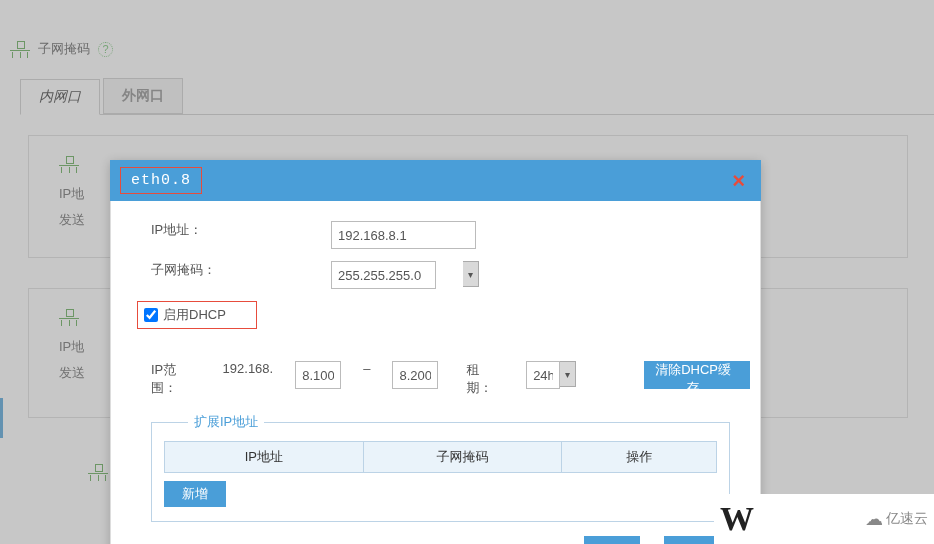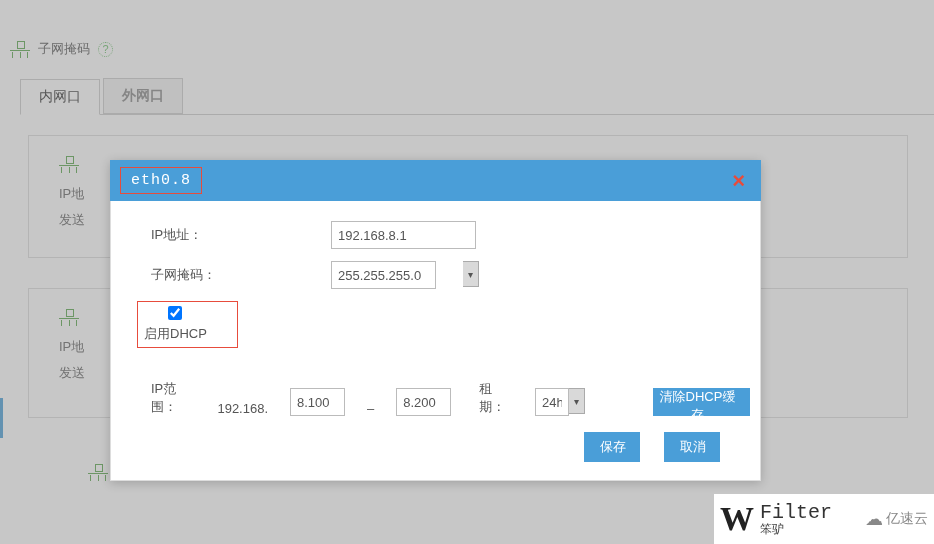--- a/index.html
+++ b/index.html
@@ -79,20 +79,21 @@
     font-size: 14px;
     color: #888;
     font-weight: bold;
   }
   .tab.active {
     background: #fff;
     border-bottom: 1px solid #fff;
     margin-bottom: -1px;
     color: #333;
     font-weight: 500;
+    font-style: italic;
   }
   .content {
     padding: 20px 0 0 28px;
   }
   .card {
     border: 1px solid #ddd;
     background: #fff;
     padding: 20px 30px;
     margin-bottom: 30px;
     width: 880px;
@@ -133,21 +134,20 @@
     padding: 0 6px;
   }
   .modal-body {
     background: #fff;
     border: 1px solid #ddd;
     border-top: none;
     padding: 20px 10px 18px 40px;
   }
   .form-row {
     display: flex;
-    align-items: center;
     margin-bottom: 12px;
   }
   .form-label {
     width: 80px;
     color: #555;
     font-size: 13px;
   }
   .form-field {
     margin-left: 100px;
   }
@@ -170,32 +170,31 @@
     cursor: pointer;
   }
   .chev { font-size:10px; color:#555; }
   .dhcp-wrap {
     border: 1px solid #e74c3c;
     padding: 4px 30px 4px 6px;
     display: inline-flex;
     align-items: center;
     gap: 5px;
     margin-left: -14px;
-    flex-direction: column;
   }
   .dhcp-wrap input { width:14px; height:14px; }
   .range-row {
     display: flex;
-    align-items: flex-end;
+    align-items: flex-start;
     gap: 22px;
     margin-bottom: 16px;
     font-size: 13px;
     margin-top: 32px;
   }
-  .range-in { width: 55px; }
+  .range-in { width: 46px; }
   .btn-blue {
     background: #4a9ed8;
     color: #fff;
     border: none;
     height: 28px;
     padding: 0 14px;
     font-size: 13px;
     cursor: pointer;
   }
   .btn-blue.sm { padding: 0 18px; height:26px; }
@@ -377,31 +376,40 @@
       <span style="margin-left:6px;">租期：</span>
       <span style="display:flex;">
         <input type="text" class="txt" style="width: 34px;" value="24h">
           <span class="sel-mask-btn">
             <span class="chev">▾</span>
           </span>
       </span>
       <button class="btn-blue" style="margin-left:46px;padding-left:6px;">清除DHCP缓存</button>
     </div>
 
+    <fieldset class="ext">
+      <legend>扩展IP地址</legend>
+      <table class="ext-table">
+        <tbody>
+            <tr>
+          <th style="width:36%;">IP地址</th>
+          <th style="width:36%;">子网掩码</th>
+          <th>操作</th>
+        </tr>
+      </tbody>
+        </table>
+      <button class="btn-blue sm">新增</button>
+    </fieldset>
 
     <div class="modal-footer">
       <button class="btn-blue btn-big">保存</button>
       <button class="btn-blue btn-big">取消</button>
     </div>
   </div>
 </div>
 
 <div class="brand">
   <span class="w">W</span>
-  <span class="ftxt">
-    <span class="f1">Filter</span>
-    <span class="f2">笨驴</span>
-  </span>
   <span class="cloud">
     <span class="cloud-icon">☁</span>
     <span>亿速云</span>
   </span>
 </div>
 
 </body></html>

